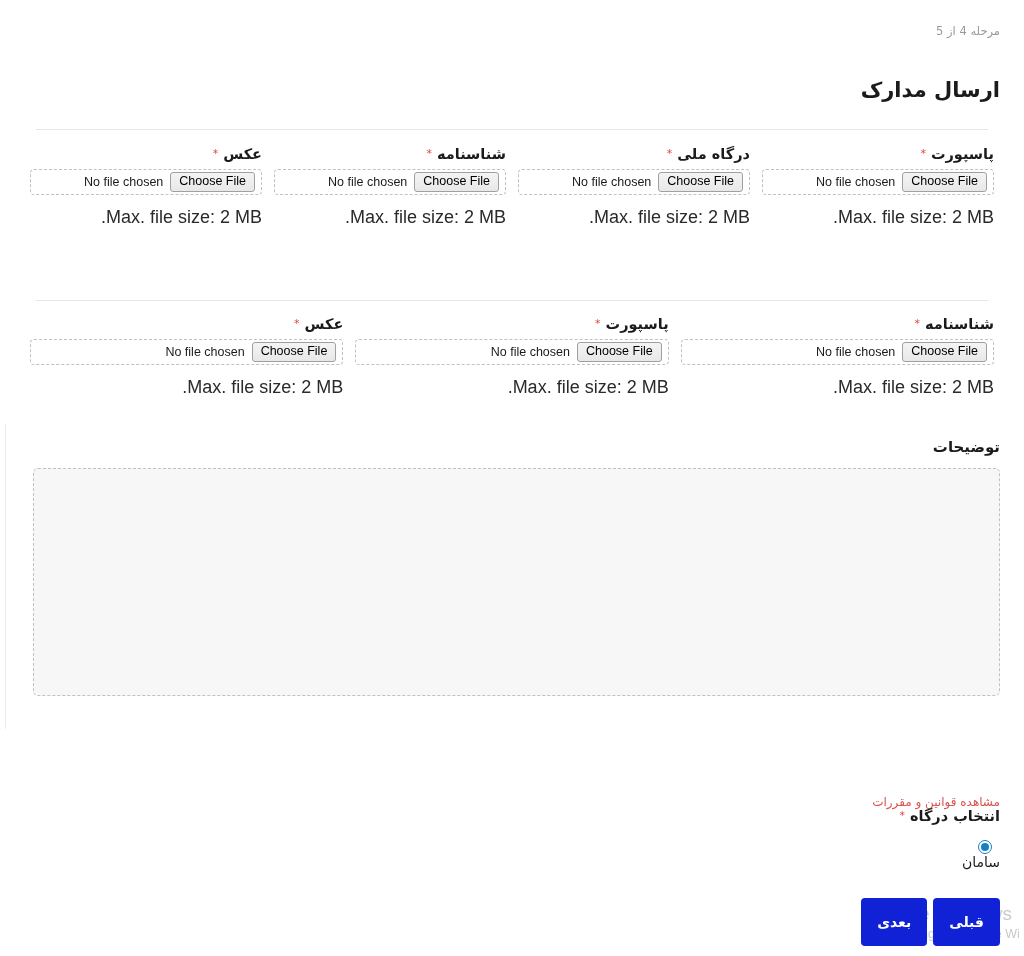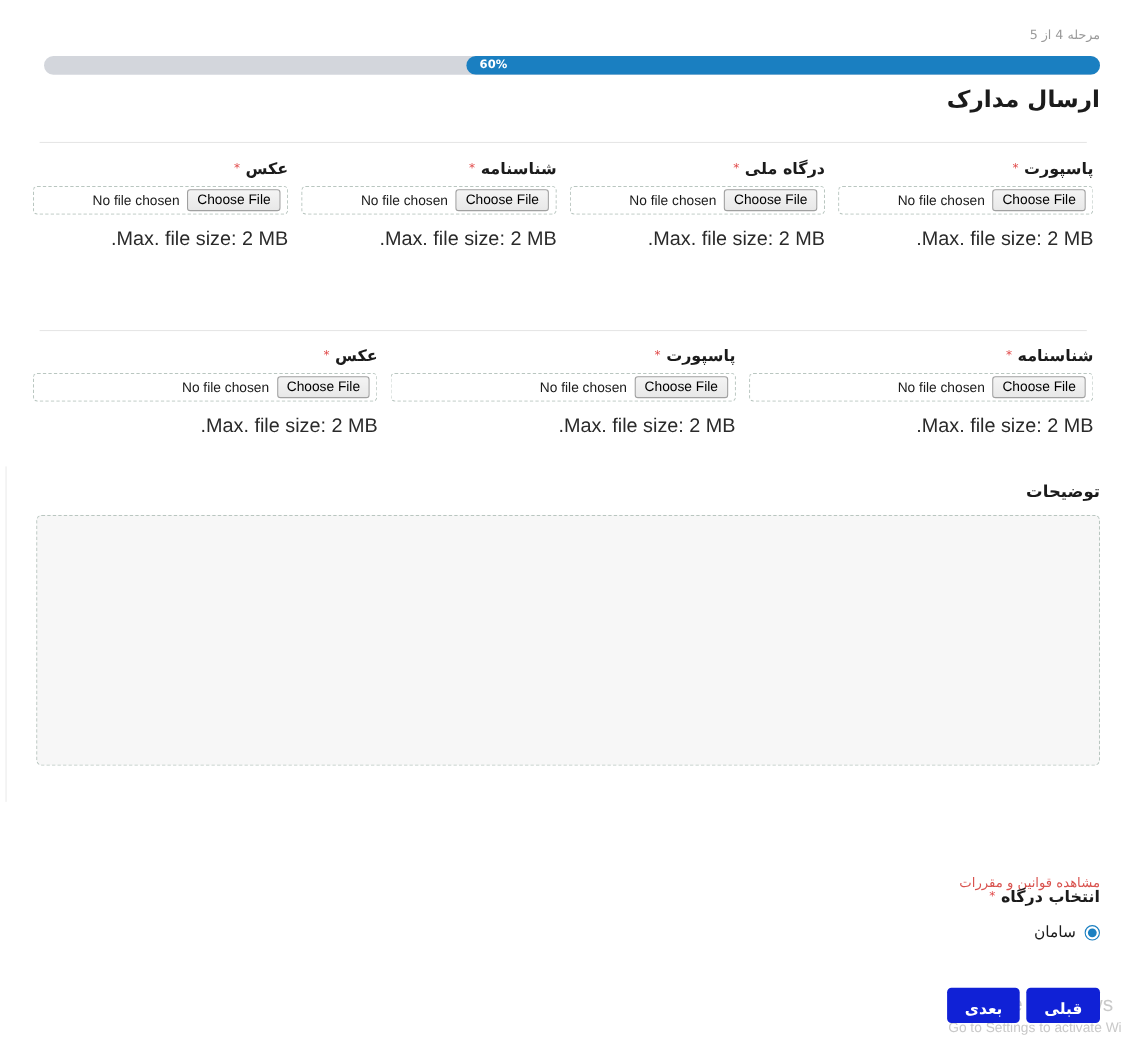--- a/index.html
+++ b/index.html
@@ -246,21 +246,21 @@
     font-weight: bold;
     color: #1b1b1b;
     direction: rtl;
     white-space: nowrap;
   }
   .gateway-option {
     position: absolute;
     right: 24px;
     top: 840px;
     display: flex;
-    flex-direction: row;
+    flex-direction: column;
     align-items: center;
     direction: rtl;
   }
   .radio {
     width: 14px;
     height: 14px;
     border-radius: 50%;
     border: 1px solid #1a7fc1;
     background: #ffffff;
     position: relative;
@@ -297,21 +297,21 @@
     gap: 6px;
   }
   .btn {
     background: #1021d6;
     color: #ffffff;
     font-size: 14px;
     font-weight: bold;
     border: none;
     border-radius: 4px;
     padding: 0 16px;
-    height: 32px;
+    height: 48px;
     line-height: 40px;
     cursor: pointer;
     direction: rtl;
     font-family: "DejaVu Sans", "Liberation Sans", sans-serif;
     min-width: 54px;
     text-align: center;
   }
 
   
   .watermark {
@@ -339,25 +339,20 @@
     white-space: nowrap;
   }
 </style>
 </head>
 <body>
 
 <div class="page">
 
   <div class="step-counter">مرحله 4 از 5</div>
 
-  <div class="progress-wrap">
-    <div class="progress-fill" id="progress-fill" style="width: 60%; background: rgb(26, 127, 193);">
-      <span class="progress-label">60%</span>
-    </div>
-  </div>
 
   <div class="section-title" style="top:78px;">ارسال مدارک</div>
   <div class="section-rule" style="top:129px;"></div>
 
   <div class="upload-row" style="top:146px;">
 
     <div class="upload-cell">
       <div class="field-label">
         <span>پاسپورت</span><span class="req-star">*</span>
       </div>

